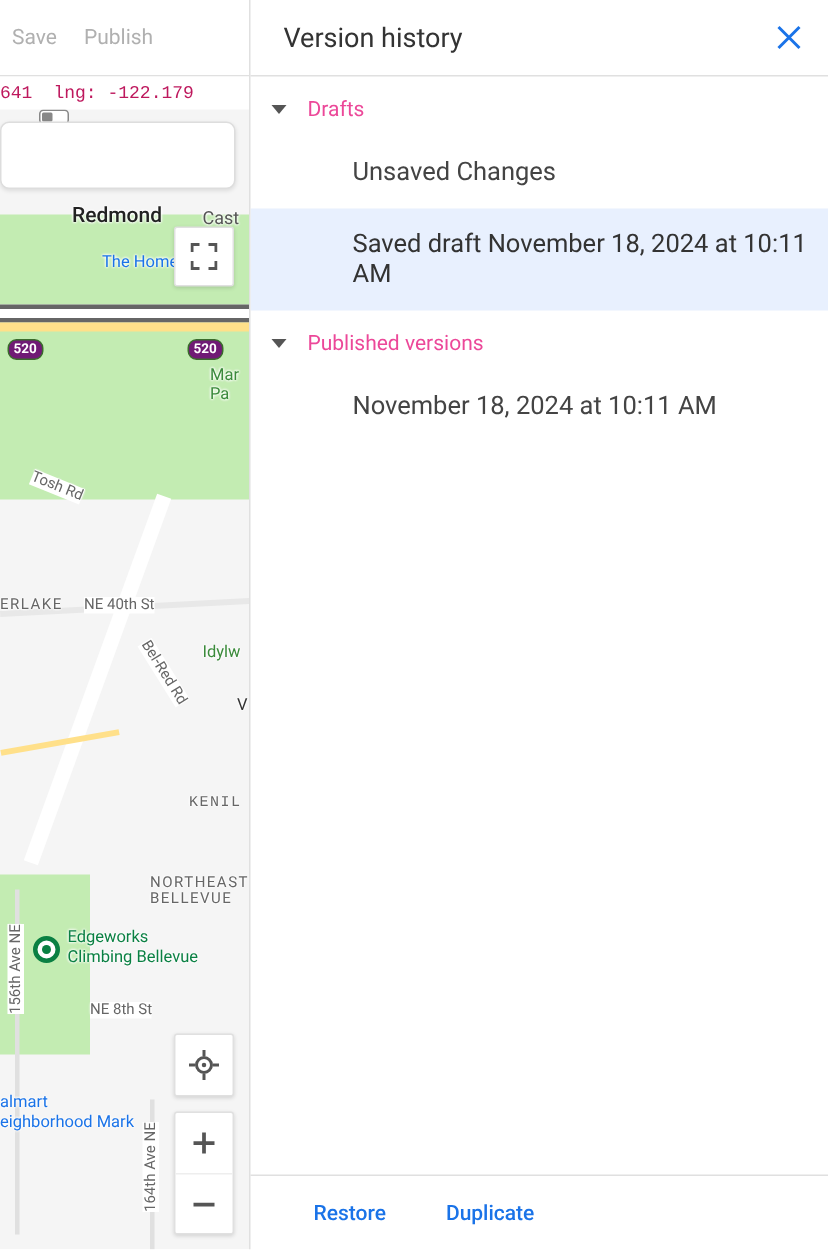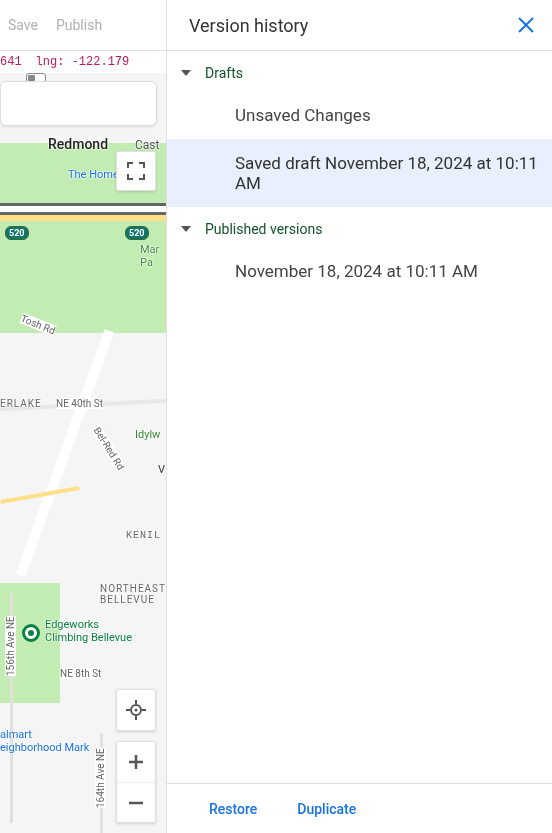--- a/index.html
+++ b/index.html
@@ -78,21 +78,21 @@
   .shield {
     position:absolute;
     font-size:9px;
     background:#fff;
     border:1px solid #999;
     border-radius:6px;
     padding:1px 3px;
     color:#444;
     font-weight:bold;
   }
-  .shield.hwy { background:#0f766e; color:#fff; border-color:#3a6b2c; }
+  .shield.hwy { background:#701a75; color:#fff; border-color:#3a6b2c; }
   .map-label {
     position: absolute;
     font-size: 11px;
     color: #333;
     text-shadow: 0 0 2px #fff, 0 0 2px #fff, 0 0 2px #fff;
     white-space: nowrap;
   }
   .map-label.city { font-size:14px; color:#222; font-weight:500;}
   .map-label.poi { color:#1a73e8; font-size:11px;}
   .map-label.poi-green { color:#0a8043; font-size:11px;}
@@ -209,21 +209,21 @@
     cursor:pointer;
   }
   .tri {
     width:0;height:0;
     border-left:5px solid transparent;
     border-right:5px solid transparent;
     border-top:6px solid #555;
   }
   .section-title {
     font-size:14px;
-    color:#14532d;
+    color:#ec4899;
   }
   .version-item {
     padding:14px 12px 14px 68px;
     font-size:17px;
     color:#444;
     cursor:pointer;
   }
   .version-item.selected {
     background:#e8f0fe;
     color:#333;

